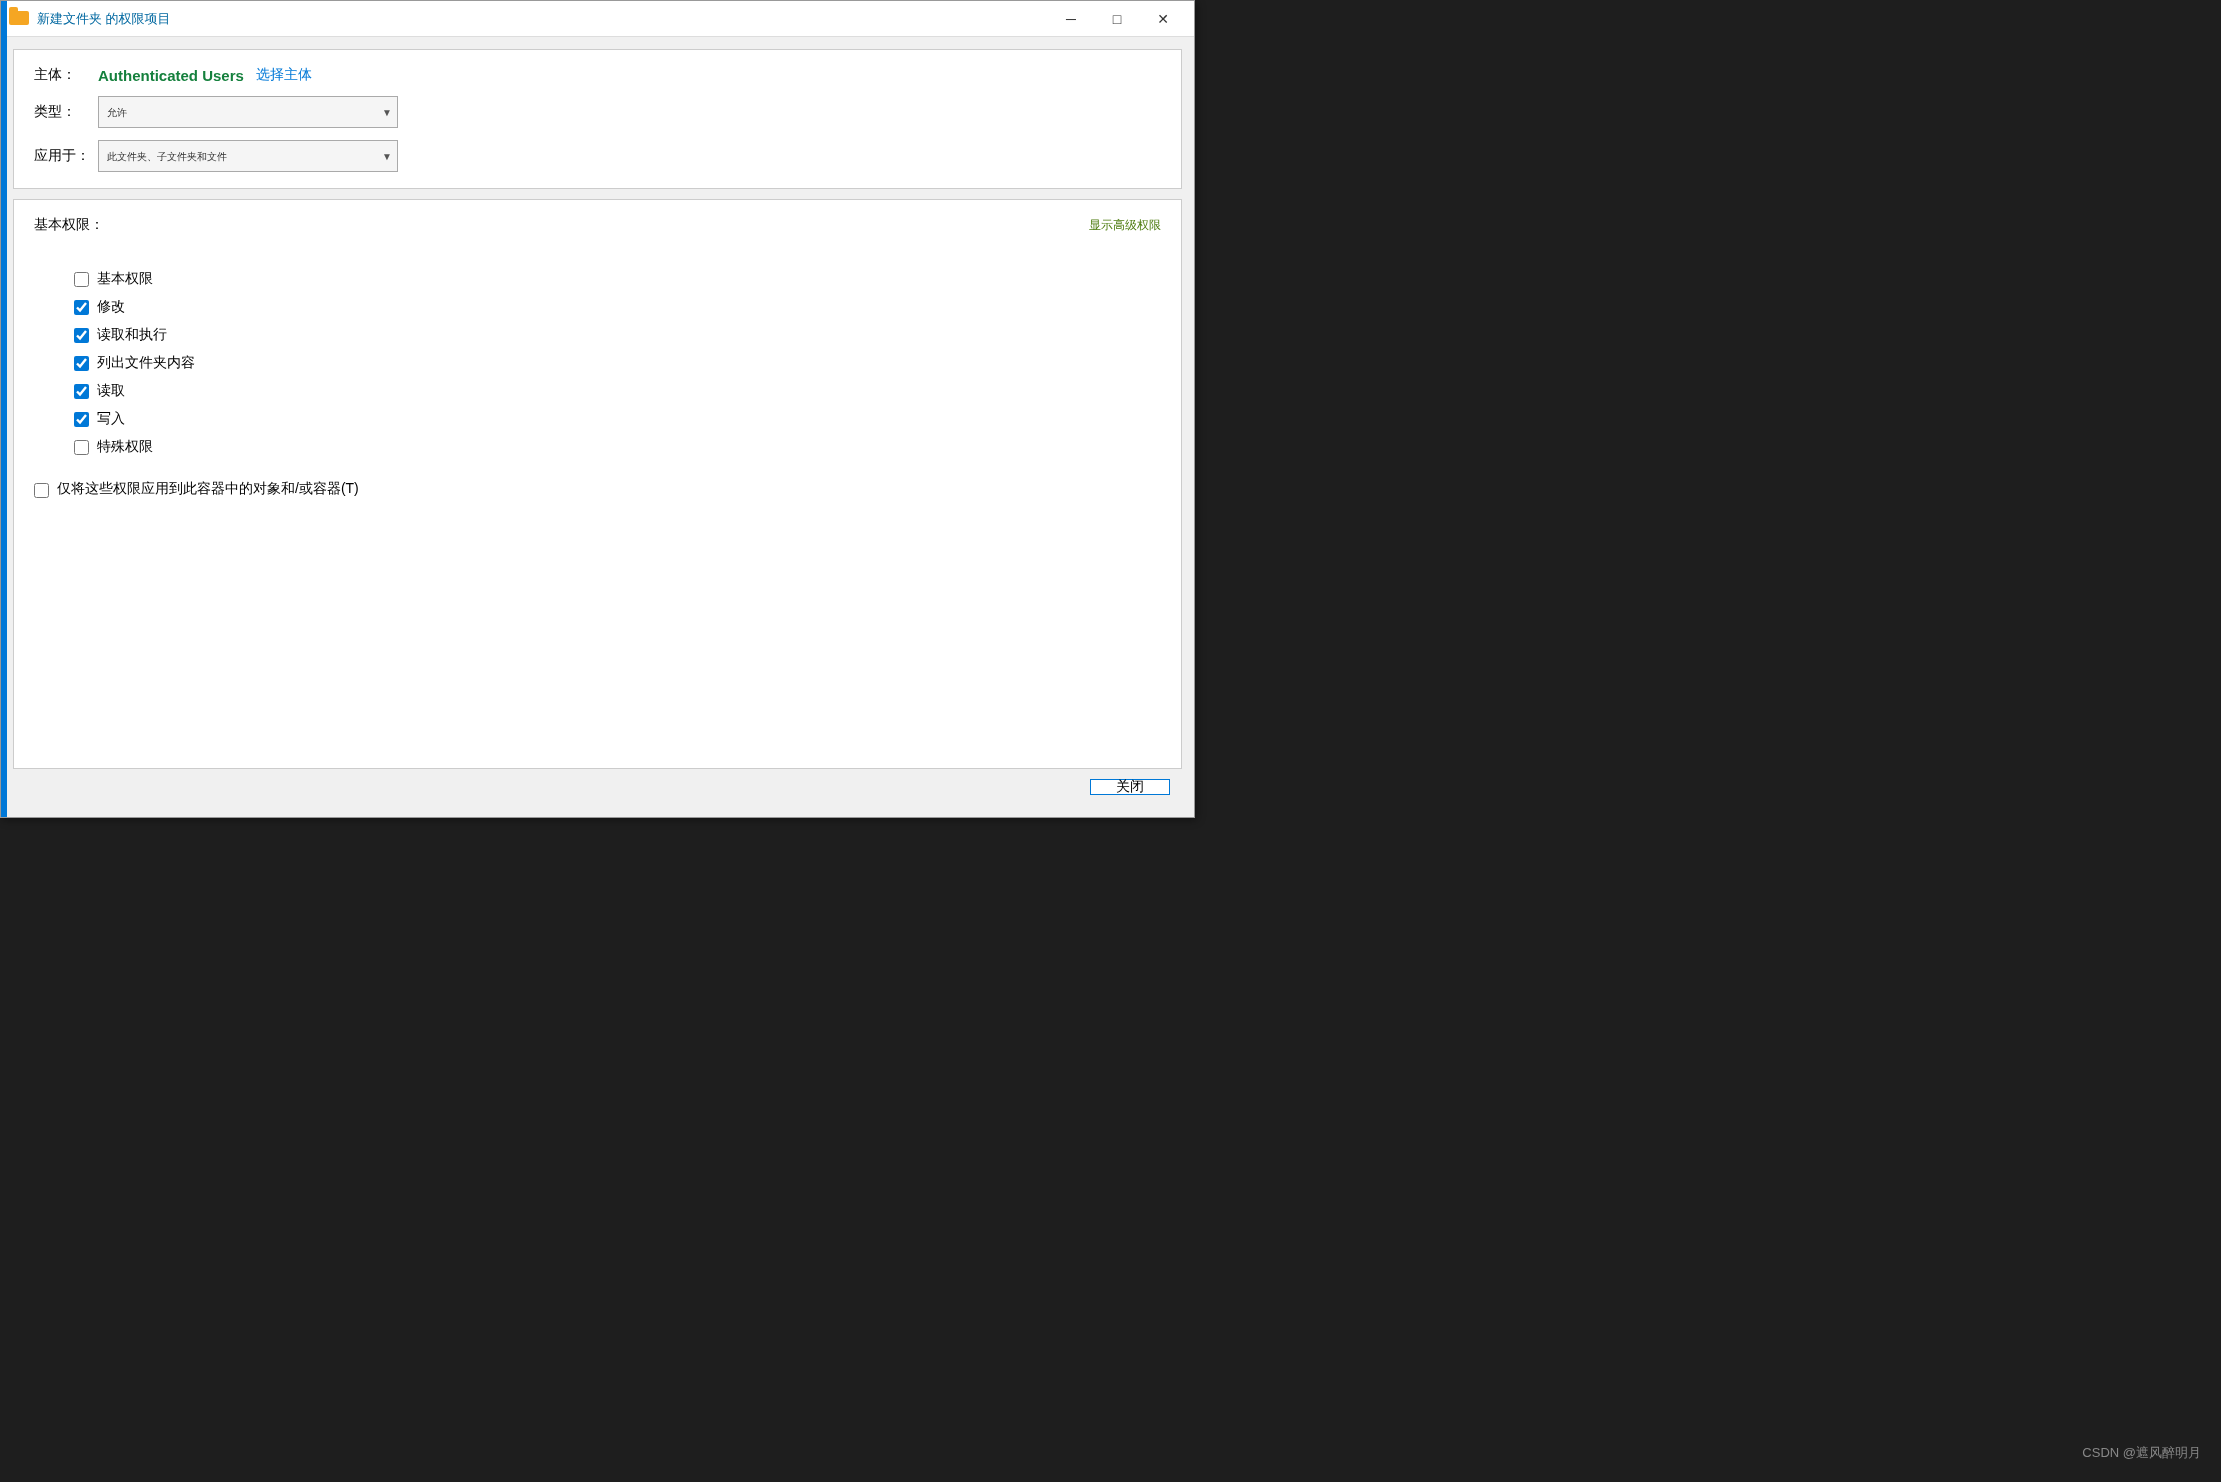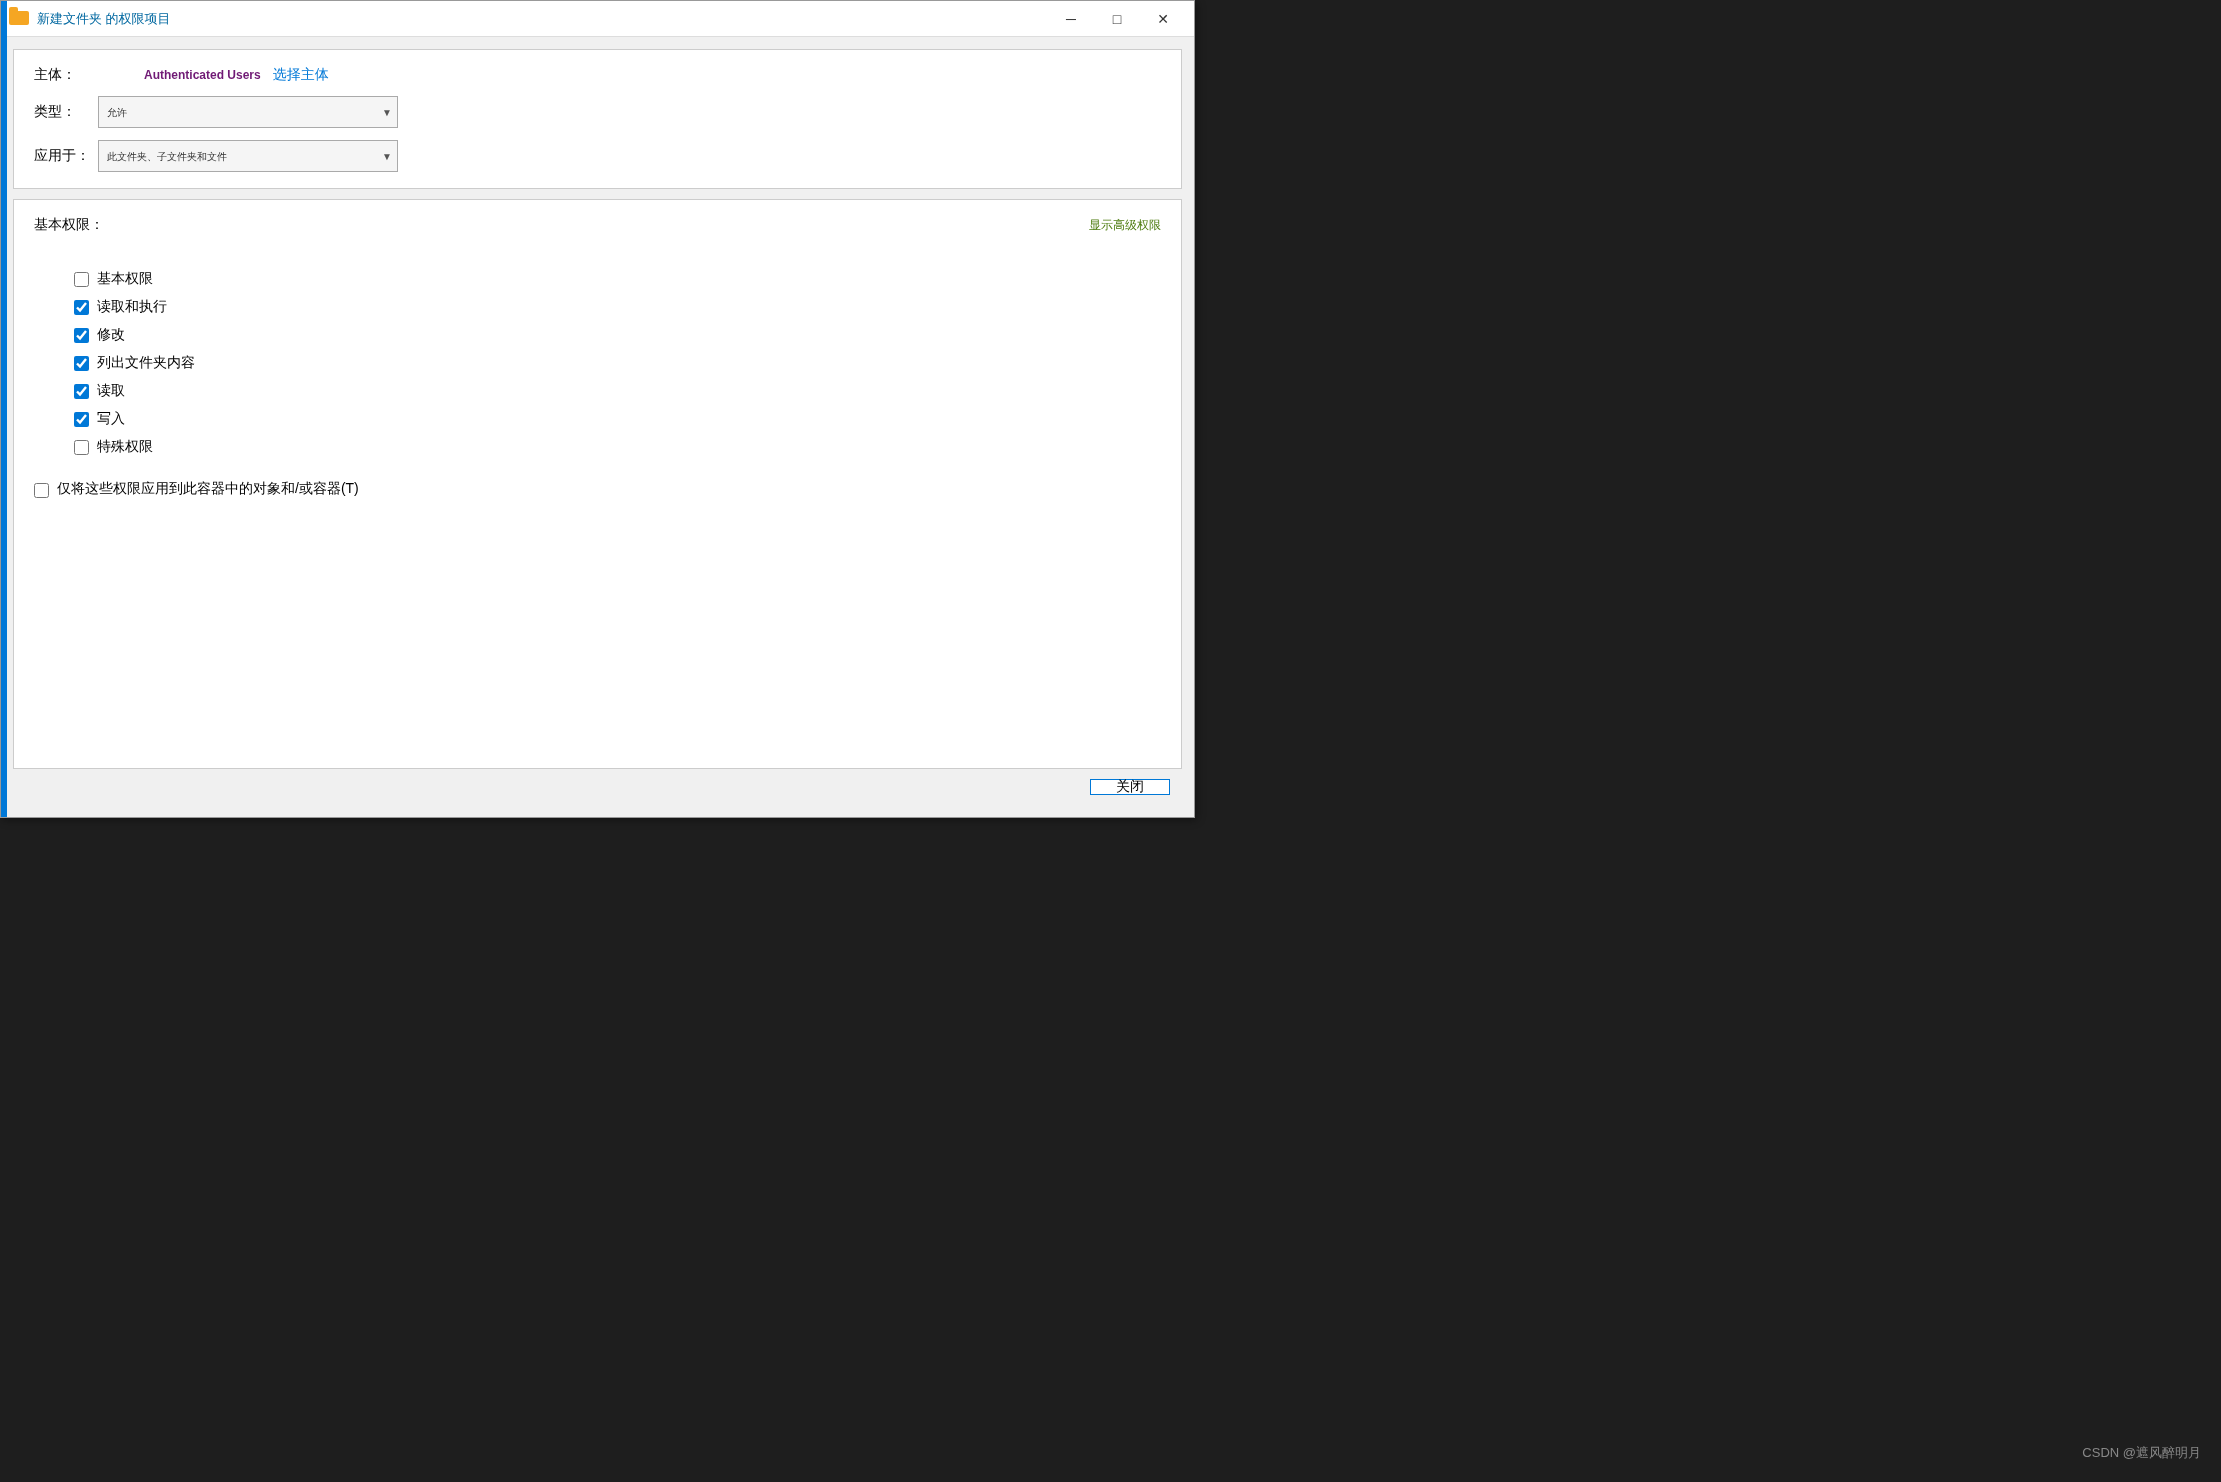--- a/index.html
+++ b/index.html
@@ -125,24 +125,23 @@
     }
 
     .field-label {
       width: 64px;
       font-size: 14px;
       color: #000;
       font-weight: normal;
     }
 
     .field-value {
-      font-size: 12px;
-      color: #701a75;
+      font-size: 15px;
+      color: #15803d;
       font-weight: bold;
-      margin-left: 46px;
     }
 
     .field-link {
       font-size: 14px;
       color: #0078d7;
       cursor: pointer;
       margin-left: 12px;
       font-weight: normal;
     }
 
@@ -330,26 +329,26 @@
 
       <div class="checkboxes-area">
 
         <div class="checkbox-row">
           <input type="checkbox" class="checkbox-input" style="">
           <span class="checkbox-label">基本权限</span>
         </div>
 
         <div class="checkbox-row">
           <input type="checkbox" class="checkbox-input" checked="" style="">
+          <span class="checkbox-label">修改</span>
+        </div>
+
+        <div class="checkbox-row">
+          <input type="checkbox" class="checkbox-input" checked="" style="">
           <span class="checkbox-label">读取和执行</span>
-        </div>
-
-        <div class="checkbox-row">
-          <input type="checkbox" class="checkbox-input" checked="" style="">
-          <span class="checkbox-label">修改</span>
         </div>
 
         <div class="checkbox-row">
           <input type="checkbox" class="checkbox-input" checked="" style="">
           <span class="checkbox-label">列出文件夹内容</span>
         </div>
 
         <div class="checkbox-row">
           <input type="checkbox" class="checkbox-input" checked="" style="">
           <span class="checkbox-label">读取</span>

